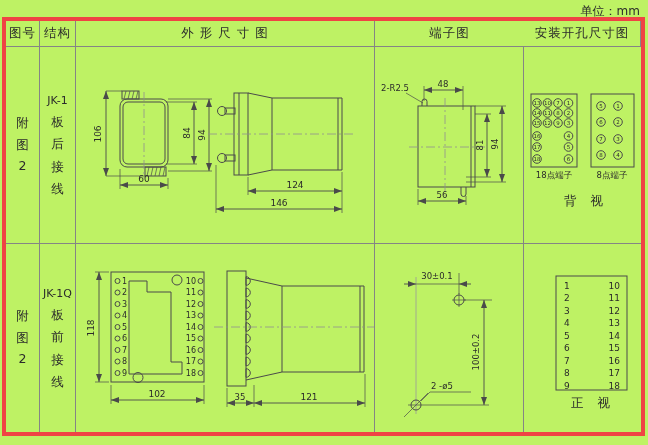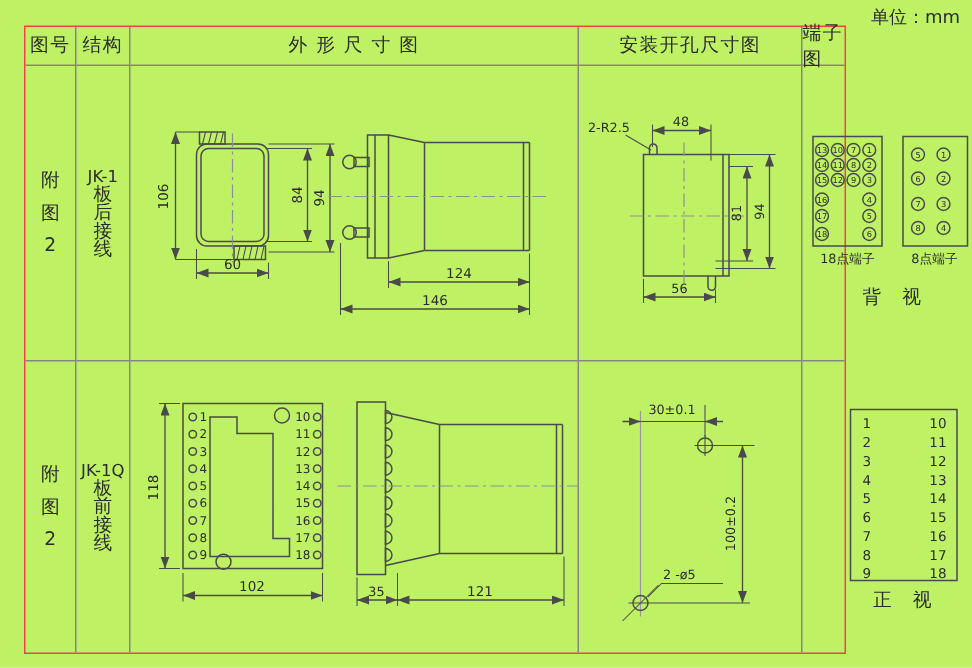--- a/index.html
+++ b/index.html
@@ -1,29 +1,29 @@
 <!DOCTYPE html>
 <html><head>
 <meta charset="utf-8">
 <style>
   * {box-sizing:border-box;margin:0;padding:0}
   body {background:#fff}
   .page {position:relative;width:648px;height:445px;background:#bef264;overflow:hidden;
          font-family:"DejaVu Sans","Liberation Sans",sans-serif;color:#2b2b2b}
   .unit {position:absolute;top:3px;right:8px;font-size:12px}
-  .tbl {position:absolute;left:16px;top:17px;width:548px;height:419px;border:1px solid #ef4444;
+  .tbl {position:absolute;left:2px;top:17px;width:643px;height:419px;border:4px solid #ef4444;
         display:grid;grid-template-columns:34px 36px 299px 149px 1fr;grid-template-rows:26px 197px 1fr}
   .c {position:relative;border-right:1px solid #858585;border-bottom:1px solid #858585}
   .c.last {border-right:none}
   .c.bot {border-bottom:none}
   .hd {display:flex;align-items:center;justify-content:center;font-size:12.5px;letter-spacing:1px}
   .vs {display:flex;flex-direction:column;align-items:center;justify-content:center;height:100%;font-size:12.5px}
   .vs span {line-height:1}
   .g9 {gap:9px}
-  .g7 {}
+  .g7 {gap:10px}
   .jk {font-size:11px}
   svg.d {position:absolute;left:0;top:0;display:block}
   .ln {stroke:#4a4a4a;fill:none;stroke-width:1}
   .cl {stroke:#8f8f8f;fill:none;stroke-width:0.8;stroke-dasharray:9 3 2 3}
   .dim {stroke:#4a4a4a;fill:none;stroke-width:0.9}
   .ext {stroke:#4a4a4a;fill:none;stroke-width:0.7}
   .thin {stroke:#9a9a9a;fill:none;stroke-width:0.8}
   text {fill:#2b2b2b;font-family:"DejaVu Sans","Liberation Sans",sans-serif}
   .dt {font-size:9px;text-anchor:middle}
   .dta {font-size:8.5px;text-anchor:middle}
@@ -49,22 +49,22 @@
     </defs>
   </svg>
 
   <div class="unit">单位：mm</div>
 
   <div class="tbl">
 
     <div class="c hd">图号</div>
     <div class="c hd">结构</div>
     <div class="c hd">外 形 尺 寸 图</div>
+    <div class="c hd last">端子图</div>
     <div class="c hd">安装开孔尺寸图</div>
-    <div class="c hd last">端子图</div>
 
     <div class="c">
       <div class="vs g9">
         <span>附</span>
         <span>图</span>
         <span>2</span>
       </div>
     </div>
     <div class="c">
       <div class="vs g7">

